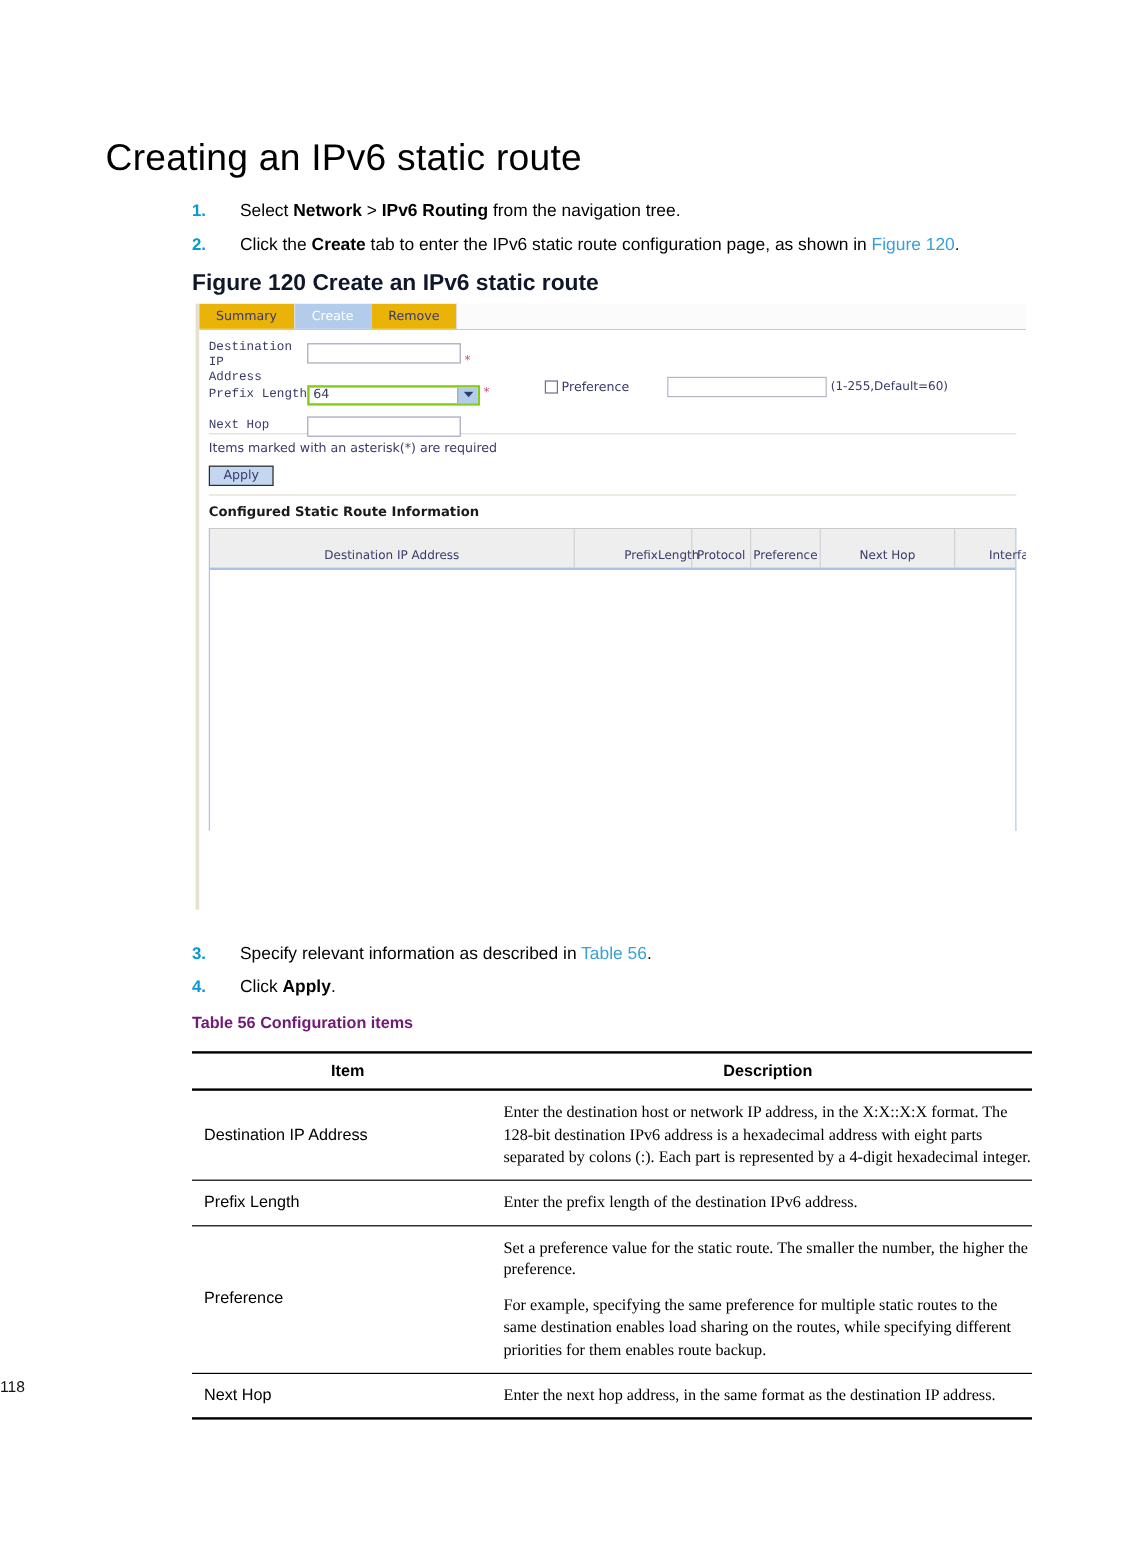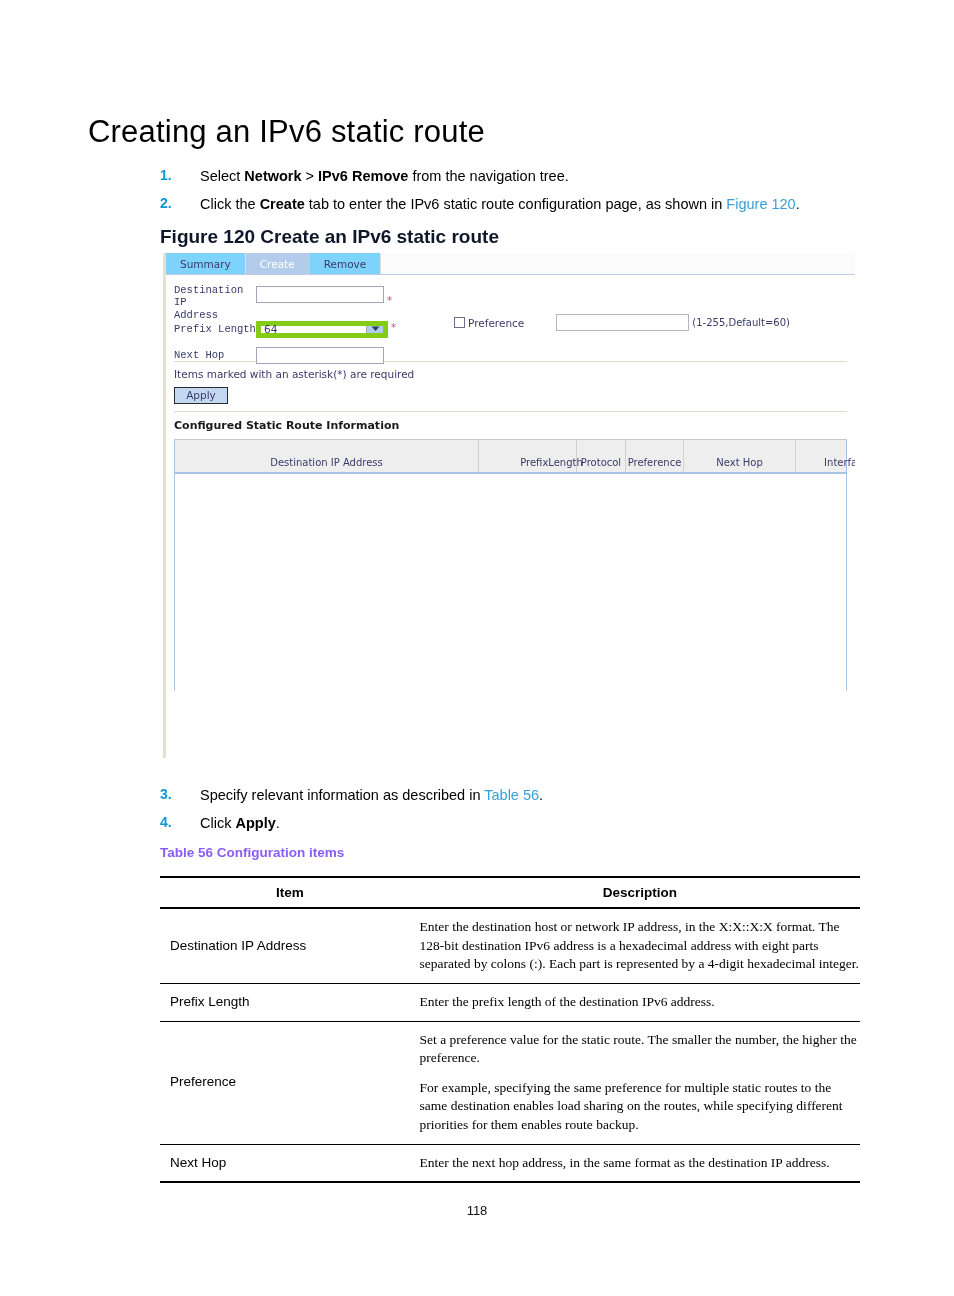--- a/index.html
+++ b/index.html
@@ -87,21 +87,21 @@
     align-items: stretch;
   }
   .tab {
     padding: 0 14px;
     display: flex;
     align-items: center;
     justify-content: center;
     font-size: 10.5px;
     color: #3a3a6a;
     border-right: 1px solid #dcdcdc;
-    background: #7dd3fc;
+    background: #eab308;
     white-space: nowrap;
     box-sizing: border-box;
   }
   .tab.active {
     background: #b3ccec;
     color: #ffffff;
     border-right: 1px solid #b9cde4;
   }
   .tab.filler {
     flex: 1 1 auto;
@@ -132,23 +132,23 @@
   }
   .flabel.two-line { line-height: 1.18; }
   .txtbox {
     width: 128px;
     height: 17px;
     border: 1px solid #a9a2bd;
     background: #ffffff;
     box-sizing: border-box;
   }
   .selbox {
-    width: 132px;
+    width: 144px;
     height: 17px;
-    border: 5px solid #84cc16;
+    border: 2px solid #84cc16;
     background: #ffffff;
     box-sizing: border-box;
     position: relative;
     display: flex;
     align-items: center;
   }
   .selbox .selval {
     font-size: 10.5px;
     color: #3a3a6a;
     padding-left: 3px;
@@ -279,21 +279,21 @@
   .gcell:last-child { border-right: none; }
   .grid-body { height: 218px; background: #ffffff; }
 
   
   .table-caption {
     position: absolute;
     left: 160px;
     top: 845px;
     font-size: 13.5px;
     font-weight: bold;
-    color: #8b5cf6;
+    color: #701a75;
   }
   .cfgtable {
     position: absolute;
     left: 160px;
     top: 876px;
     width: 700px;
     border-collapse: collapse;
     font-size: 13.5px;
   }
   .cfgtable th {
@@ -314,35 +314,34 @@
   .col-item { width: 246px; }
   .col-desc { width: 454px; }
   .desc-p { margin: 0; font-family: Liberation Serif, serif; }
   .desc-p + .desc-p { margin-top: 11px; }
 
   
   .pagenum {
     position: absolute;
     left: 0;
     right: 0;
-    top: 1203px;
-    text-align: center;
+    top: 1148px;
     font-size: 13px;
     color: #111;
   }
 </style>
 </head>
 <body>
 
 <div class="page-title">Creating an IPv6 static route</div>
 
 <div class="steps" id="steps-top">
     <div class="step">
       <span class="step-num">1.</span>
-      <span class="step-text"><span>Select </span><span class="b">Network</span><span> &gt; </span><span class="b">IPv6 Remove</span><span> from the navigation tree.</span></span>
+      <span class="step-text"><span>Select </span><span class="b">Network</span><span> &gt; </span><span class="b">IPv6 Routing</span><span> from the navigation tree.</span></span>
     </div>
     <div class="step">
       <span class="step-num">2.</span>
       <span class="step-text"><span>Click the </span><span class="b">Create</span><span> tab to enter the IPv6 static route configuration page, as shown in </span><span class="lnk">Figure 120</span><span>.</span></span>
     </div>
   </div>
 
 <div class="fig-caption">Figure 120 Create an IPv6 static route</div>
 
 <div class="screenshot">

